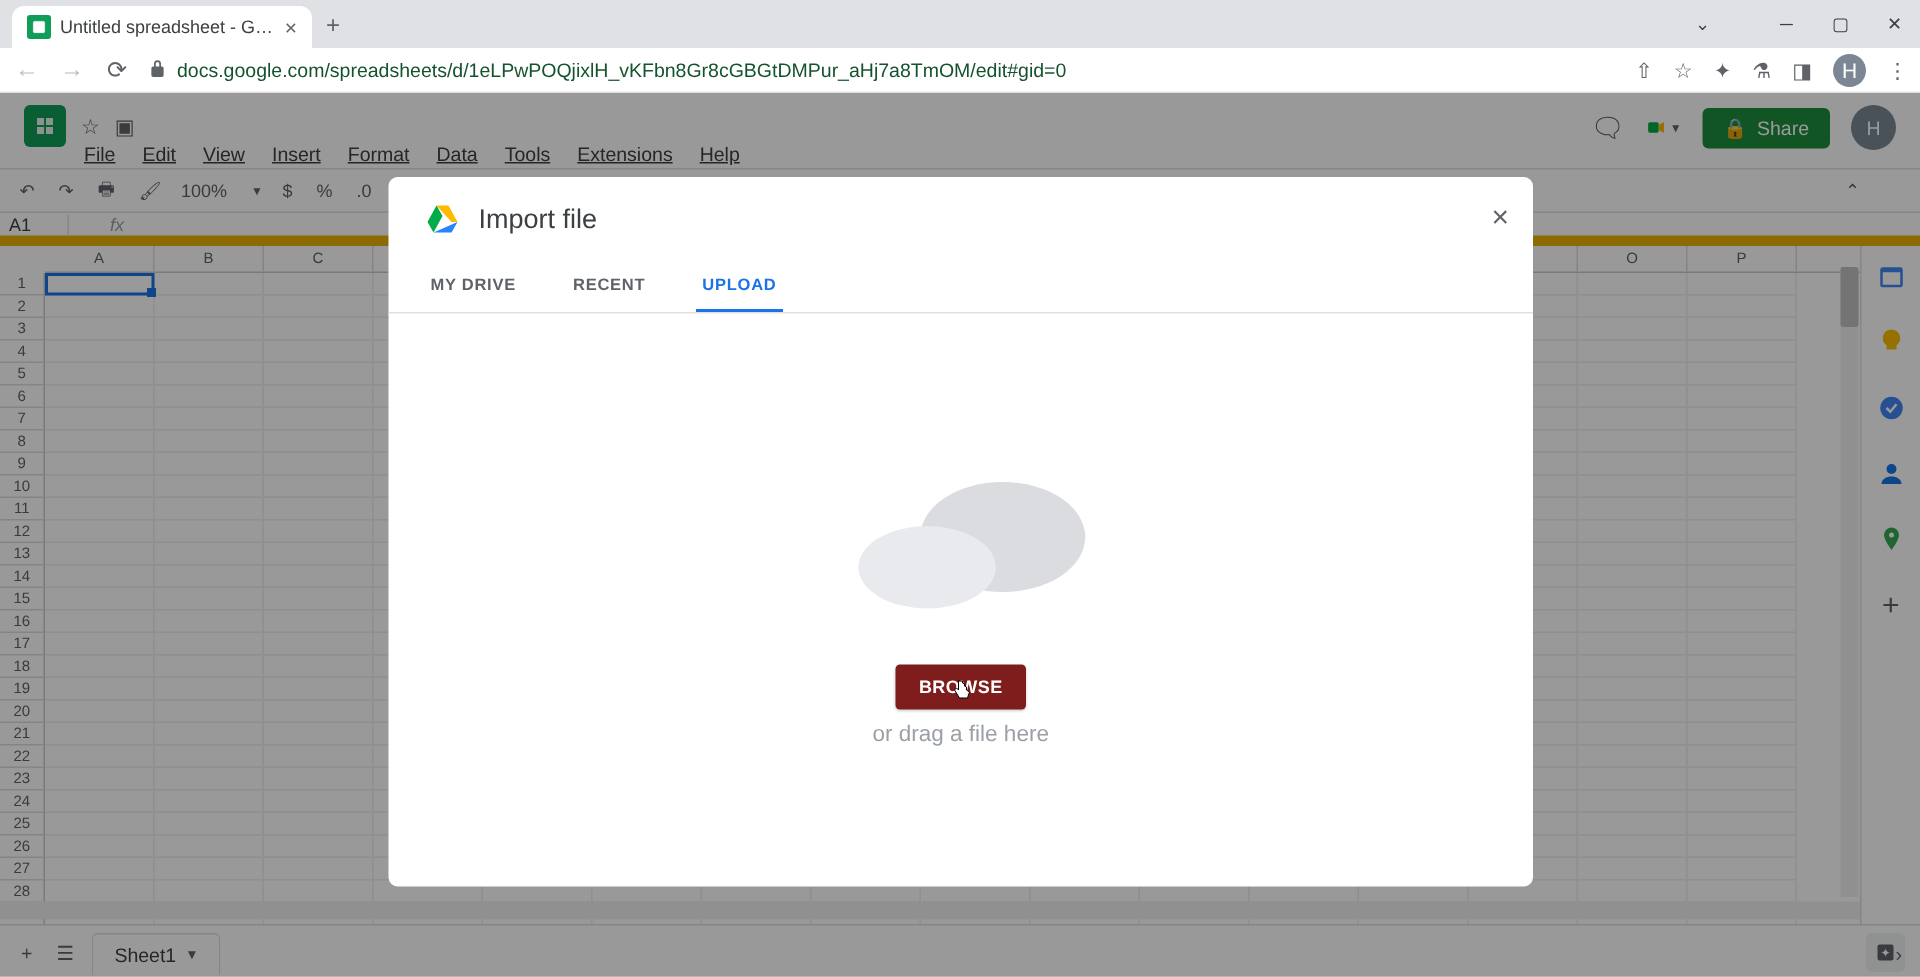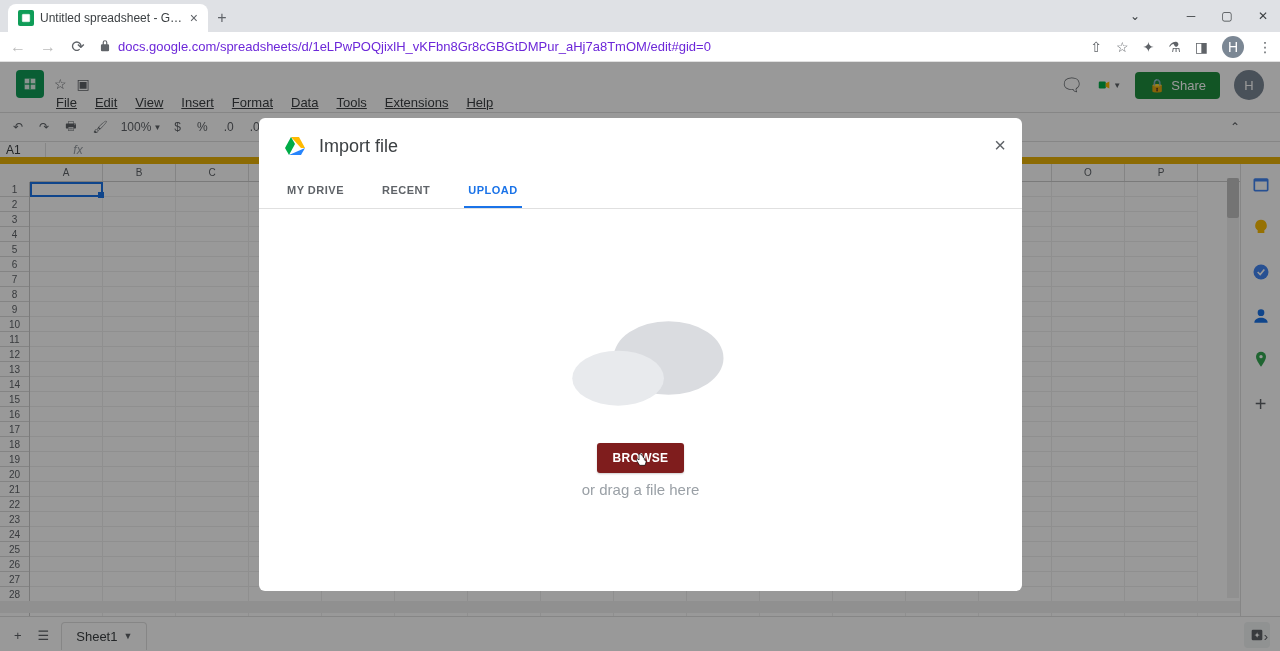--- a/index.html
+++ b/index.html
@@ -14,21 +14,21 @@
 .tab-close { font-size:14px; color:#5f6368; cursor:pointer;}
 .new-tab { width:28px; height:28px; display:flex; align-items:center; justify-content:center; color:#5f6368; font-size:16px; cursor:pointer;}
 .window-controls { position:absolute; top:0; right:0; height:32px; display:flex; align-items:center; gap:2px;}
 .window-controls div{ width:34px; height:32px; display:flex; align-items:center; justify-content:center; font-size:12px; color:#3c4043; cursor:pointer;}
 .window-controls .chev{ margin-right:20px; }
 
 .addr-bar { height:30px; background:#fff; border-bottom:1px solid #e0e0e0; display:flex; align-items:center; padding:0 8px; gap:10px; }
 .nav-btn { width:20px; height:20px; display:flex; align-items:center; justify-content:center; color:#5f6368; cursor:pointer;}
 .nav-btn.disabled{color:#bbb;}
 .lock-icon{width:14px;height:14px;color:#5f6368;}
-.url { flex:1; font-size:13px; color:#6d28d9; display:flex; align-items:flex-start; gap:6px;}
+.url { flex:1; font-size:13px; color:#14532d; display:flex; align-items:flex-start; gap:6px;}
 .addr-right{display:flex;align-items:center;gap:14px;color:#5f6368;}
 .addr-right>div{cursor:pointer;font-size:14px;}
 .avatar-small{width:22px;height:22px;border-radius:50%;background:#7b8794;color:#fff;font-size:11px;display:flex;align-items:center;justify-content:center;}
 
 
 .sheets-header{height:44px;display:flex;align-items:center;padding:0 16px;gap:10px;position:relative;}
 .sheets-logo{width:28px;height:28px;background:#0f9d58;border-radius:4px;display:flex;align-items:center;justify-content:center;}
 .sheets-logo svg{width:16px;height:16px;fill:#fff;}
 .doc-title-wrap{display:flex;flex-direction:column;}
 .doc-title-row{display:flex;align-items:center;gap:10px;}
@@ -40,21 +40,21 @@
 .meet-icon svg{width:22px;height:22px;}
 .meet-dd{font-size:8px;color:#5f6368;margin-left:2px;}
 .avatar-large{width:30px;height:30px;border-radius:50%;background:#7b8794;color:#fff;font-size:13px;display:flex;align-items:center;justify-content:center;}
 
 .menu-bar{height:20px;display:flex;align-items:center;gap:6px;padding-left:50px;font-size:13px;color:#3c4043;margin-top:-14px;}
 .menu-bar span{padding:0 6px;cursor:pointer;text-decoration:underline;}
 
 
 .toolbar{height:30px;border-top:1px solid #e0e0e0;border-bottom:1px solid #e0e0e0;display:flex;align-items:center;padding:0 10px;gap:10px;font-size:12px;color:#5f6368;position:relative;}
 .toolbar .tbtn{padding:0 3px;cursor:pointer;}
-.zoom-box{display:flex;align-items:center;gap:2px;}
+.zoom-box{display:flex;align-items:center;gap:16px;}
 .toolbar-collapse{position:absolute;right:40px;top:50%;transform:translateY(-50%);cursor:pointer;}
 
 .formula-bar{height:22px;border-bottom:7px solid #eab308;display:flex;align-items:center;font-size:12px;gap:17px;}
 .name-box{width:46px;border-right:1px solid #e0e0e0;padding-left:6px;color:#3c4043;}
 .fx{width:30px;text-align:center;font-style:italic;color:#9aa0a6;}
 
 
 .grid-wrapper{position:relative;height:452px;display:flex;}
 .side-panel{width:40px;border-left:1px solid #e0e0e0;display:flex;flex-direction:column;align-items:center;padding-top:10px;gap:24px;}
 .side-panel div{width:20px;height:20px;cursor:pointer;display:flex;align-items:center;justify-content:center;}

